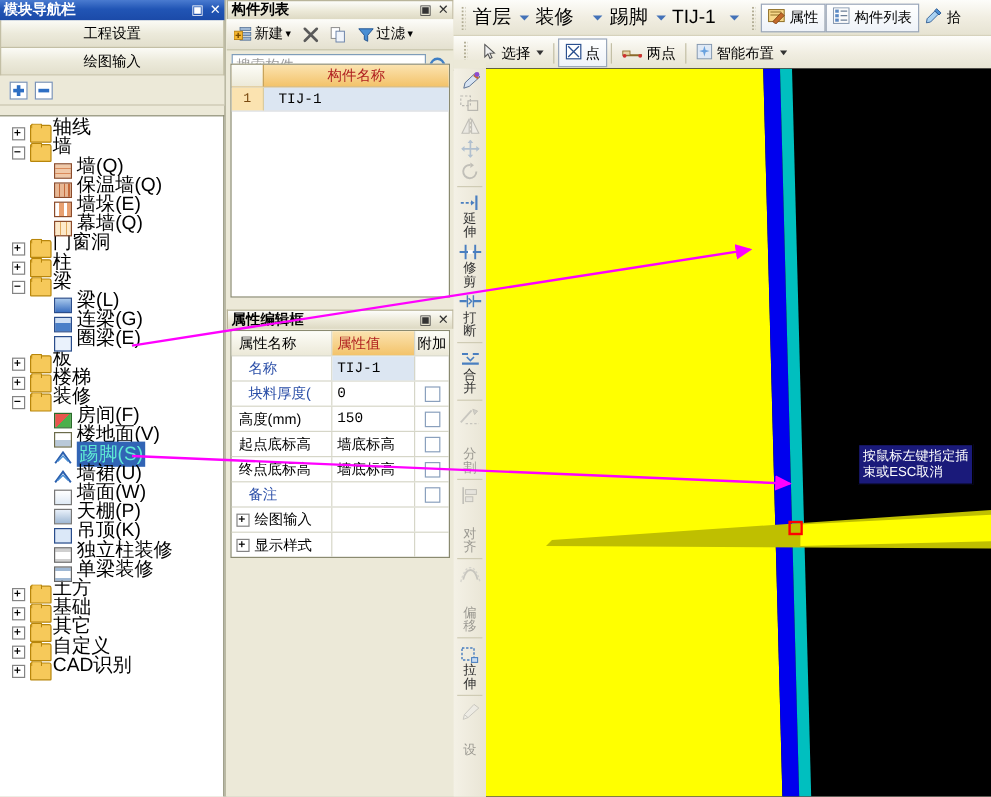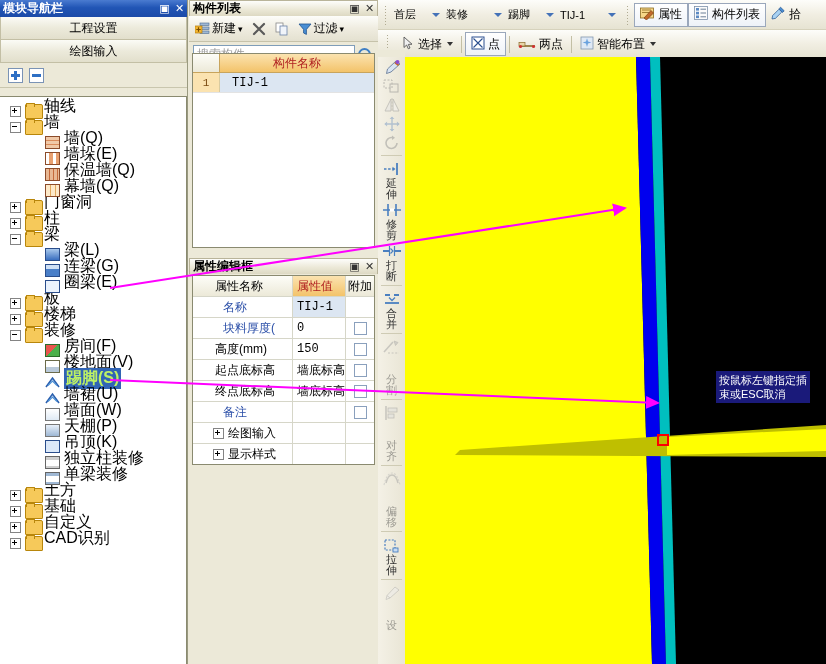--- a/index.html
+++ b/index.html
@@ -47,21 +47,21 @@
         border:1px solid #8a8a70;border-left:none;border-bottom:none;
         overflow:hidden;padding-top:4px;box-sizing:border-box;}
   .tnode{height:16px;display:flex;align-items:flex-end;white-space:nowrap;font-size:16px;cursor:default;}
   .tnode .exp{width:9px;height:9px;border:1px solid #848484;background:#fff;margin-right:4px;
               position:relative;flex:0 0 auto;cursor:pointer;}
   .tnode .exp:before{content:"";position:absolute;left:1px;top:3px;width:5px;height:1px;background:#000;}
   .tnode .exp.plus:after{content:"";position:absolute;left:3px;top:1px;width:1px;height:5px;background:#000;}
   .tnode .expspace{width:13px;flex:0 0 auto;}
   .tnode .ico{width:16px;height:14px;margin-right:3px;flex:0 0 auto;position:relative;}
   .tnode .lbl{color:#000;}
-  .tnode.sel .lbl{background:#3164b5;color:#bef264;padding:0 2px;font-weight:bold;}
+  .tnode.sel .lbl{background:#3164b5;color:#5eead4;padding:0 2px;}
   .ind0{padding-left:10px;}
   .ind1{padding-left:32px;}
 
   
   .fld{width:16px;height:13px;background:#f6c95a;border:1px solid #b8860b;border-radius:1px 2px 1px 1px;}
   .fld:after{content:"";position:absolute;left:0;top:-2px;width:7px;height:3px;background:#f6c95a;border:1px solid #b8860b;border-bottom:none;border-radius:1px 1px 0 0;}
 
   
   .li{width:15px;height:13px;border:1px solid #8b4b2a;box-sizing:border-box;}
   .li.brick{background:repeating-linear-gradient(to bottom,#f0c9a8 0 3px,#d98a5a 3px 4px);}
@@ -103,21 +103,21 @@
   .cl-row .c0{width:26px;display:flex;align-items:center;justify-content:center;font-size:11px;color:#7a4a10;
               background:#fbe3b0;border-right:1px solid #d9cba0;font-family:"Liberation Mono",monospace;}
   .cl-row .c1{flex:1;display:flex;align-items:center;padding-left:12px;font-family:"Liberation Mono",monospace;font-size:12px;}
 
   
   #propbox{position:absolute;left:0;right:0;top:258px;bottom:0;}
   #proptbl{margin:0 3px;border:1px solid #8a8a70;background:#fff;box-sizing:border-box;}
   .pr{display:flex;height:20px;border-bottom:1px solid #d6d6c8;font-size:12px;}
   .pr:last-child{border-bottom:none;}
   .pr .k{width:84px;display:flex;align-items:center;padding-left:6px;box-sizing:border-box;
-         border-right:1px solid #d6d6c8;white-space:nowrap;overflow:hidden;margin-left:16px;}
+         border-right:1px solid #d6d6c8;white-space:nowrap;overflow:hidden;}
   .pr .v{flex:1;display:flex;align-items:center;padding-left:4px;box-sizing:border-box;
          border-right:1px solid #d6d6c8;white-space:nowrap;overflow:hidden;font-family:Liberation Serif, serif;}
   .pr .a{width:28px;display:flex;align-items:center;justify-content:center;}
   .pr.head{height:20px;background:linear-gradient(to bottom,#fdfdf8,#ece9d8);font-weight:normal;}
   .pr.head .v{background:linear-gradient(to bottom,#fbe3b0,#f3c36a);color:#b02020;justify-content:flex-start;padding-left:4px;}
   .pr .k.blu{color:#2b4fa8;padding-left:14px;}
   .pr .v.gray{background:#dce6f2;font-family:"Liberation Mono",monospace;}
   .pr .v.mono{font-family:"Liberation Mono",monospace;}
   .chk{width:11px;height:11px;border:1px solid #8aa0bd;background:#fff;cursor:pointer;}
   .pr .k.grp{padding-left:4px;display:flex;align-items:center;gap:4px;}
@@ -128,21 +128,21 @@
   
   #right{position:absolute;left:378px;top:0;right:0;bottom:0;background:#ece9d8;}
   #tbar1{height:29px;display:flex;align-items:center;padding-left:6px;gap:0px;
          background:linear-gradient(to bottom,#fdfdfa,#f1eee2,#e6e3d2);border-bottom:1px solid #d6d2bc;}
   #tbar2{height:28px;display:flex;align-items:center;padding-left:8px;gap:2px;
          background:linear-gradient(to bottom,#fdfdfa,#f1eee2,#e6e3d2);border-bottom:1px solid #b5b199;}
   .grip{width:4px;height:20px;margin-right:4px;flex:0 0 auto;
         background-image:radial-gradient(circle,#b0ab92 35%,transparent 38%);
         background-size:3px 3px;}
   .combo{height:20px;display:flex;align-items:center;background:transparent;cursor:pointer;}
-  .combo .ctxt{padding:0 4px 0 2px;white-space:nowrap;font-size:11px;}
+  .combo .ctxt{padding:0 4px 0 2px;white-space:nowrap;font-size:16px;}
   .combo .carr{width:17px;height:18px;display:flex;align-items:center;justify-content:center;}
   .carr i{display:block;width:0;height:0;border-left:4px solid transparent;border-right:4px solid transparent;
           border-top:4px solid #4472b8;}
   .tbtn2{height:22px;display:flex;align-items:center;gap:3px;padding:0 5px;cursor:pointer;font-size:12px;white-space:nowrap;}
   .tbtn2.on{border:1px solid #9aa7bb;background:linear-gradient(to bottom,#ffffff,#eef2f8);}
   .caretdn{width:0;height:0;border-left:3.5px solid transparent;border-right:3.5px solid transparent;border-top:4px solid #333;margin-left:2px;}
 
   
   #vstrip{position:absolute;left:378px;top:57px;width:27px;bottom:0;
           background:linear-gradient(to right,#f4f1e6,#e9e5d5);border-right:1px solid #c3bfa5;
@@ -197,30 +197,30 @@
         <div class="tnode ind1">
           <span class="expspace"></span>
           <span class="ico">
             <span class="li brick" style="display:block;position:relative;top:1px;"></span>
           </span>
           <span class="lbl">墙(Q)</span>
         </div>
         <div class="tnode ind1">
           <span class="expspace"></span>
           <span class="ico">
+            <span class="li brick2" style="display:block;position:relative;top:1px;"></span>
+          </span>
+          <span class="lbl">保温墙(Q)</span>
+        </div>
+        <div class="tnode ind1">
+          <span class="expspace"></span>
+          <span class="ico">
             <span class="li col" style="display:block;position:relative;top:1px;"></span>
           </span>
           <span class="lbl">墙垛(E)</span>
-        </div>
-        <div class="tnode ind1">
-          <span class="expspace"></span>
-          <span class="ico">
-            <span class="li brick2" style="display:block;position:relative;top:1px;"></span>
-          </span>
-          <span class="lbl">保温墙(Q)</span>
         </div>
         <div class="tnode ind1">
           <span class="expspace"></span>
           <span class="ico">
             <span class="li curt" style="display:block;position:relative;top:1px;"></span>
           </span>
           <span class="lbl">幕墙(Q)</span>
         </div>
         <div class="tnode ind0">
           <span class="exp plus"></span>
@@ -356,20 +356,27 @@
             <span class="fld" style="display:block;position:relative;top:1px;"></span>
           </span>
           <span class="lbl">土方</span>
         </div>
         <div class="tnode ind0">
           <span class="exp plus"></span>
           <span class="ico">
             <span class="fld" style="display:block;position:relative;top:1px;"></span>
           </span>
           <span class="lbl">基础</span>
+        </div>
+        <div class="tnode ind0">
+          <span class="exp plus"></span>
+          <span class="ico">
+            <span class="fld" style="display:block;position:relative;top:1px;"></span>
+          </span>
+          <span class="lbl">其它</span>
         </div>
         <div class="tnode ind0">
           <span class="exp plus"></span>
           <span class="ico">
             <span class="fld" style="display:block;position:relative;top:1px;"></span>
           </span>
           <span class="lbl">自定义</span>
         </div>
         <div class="tnode ind0">
           <span class="exp plus"></span>

